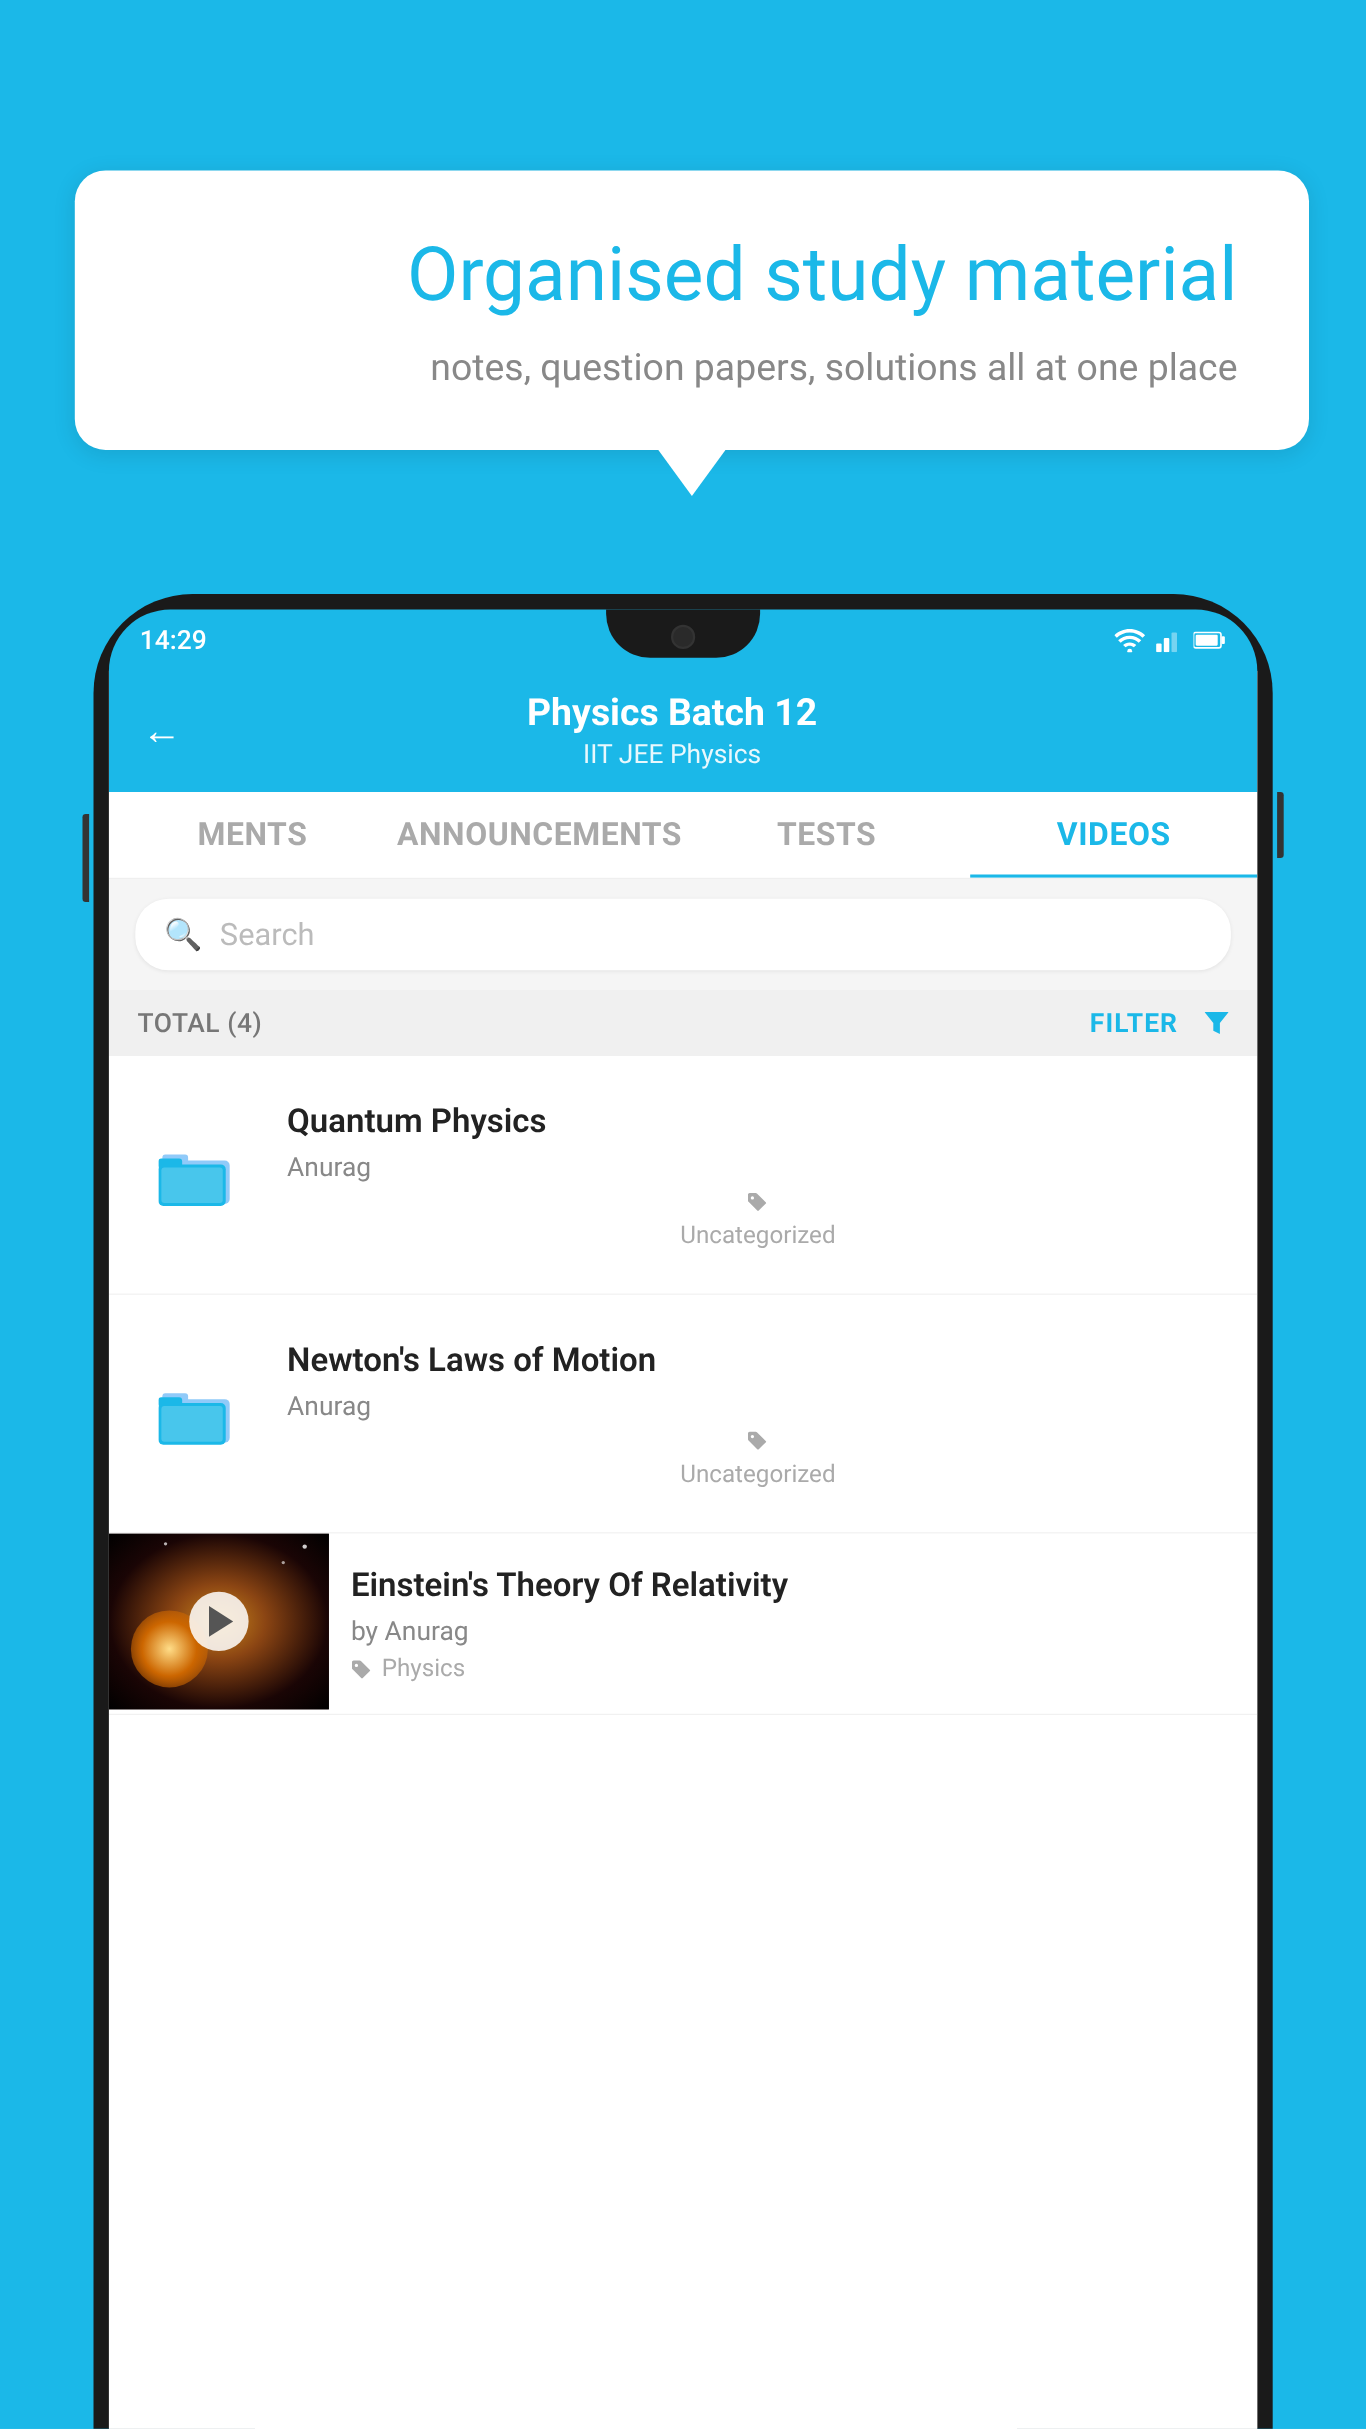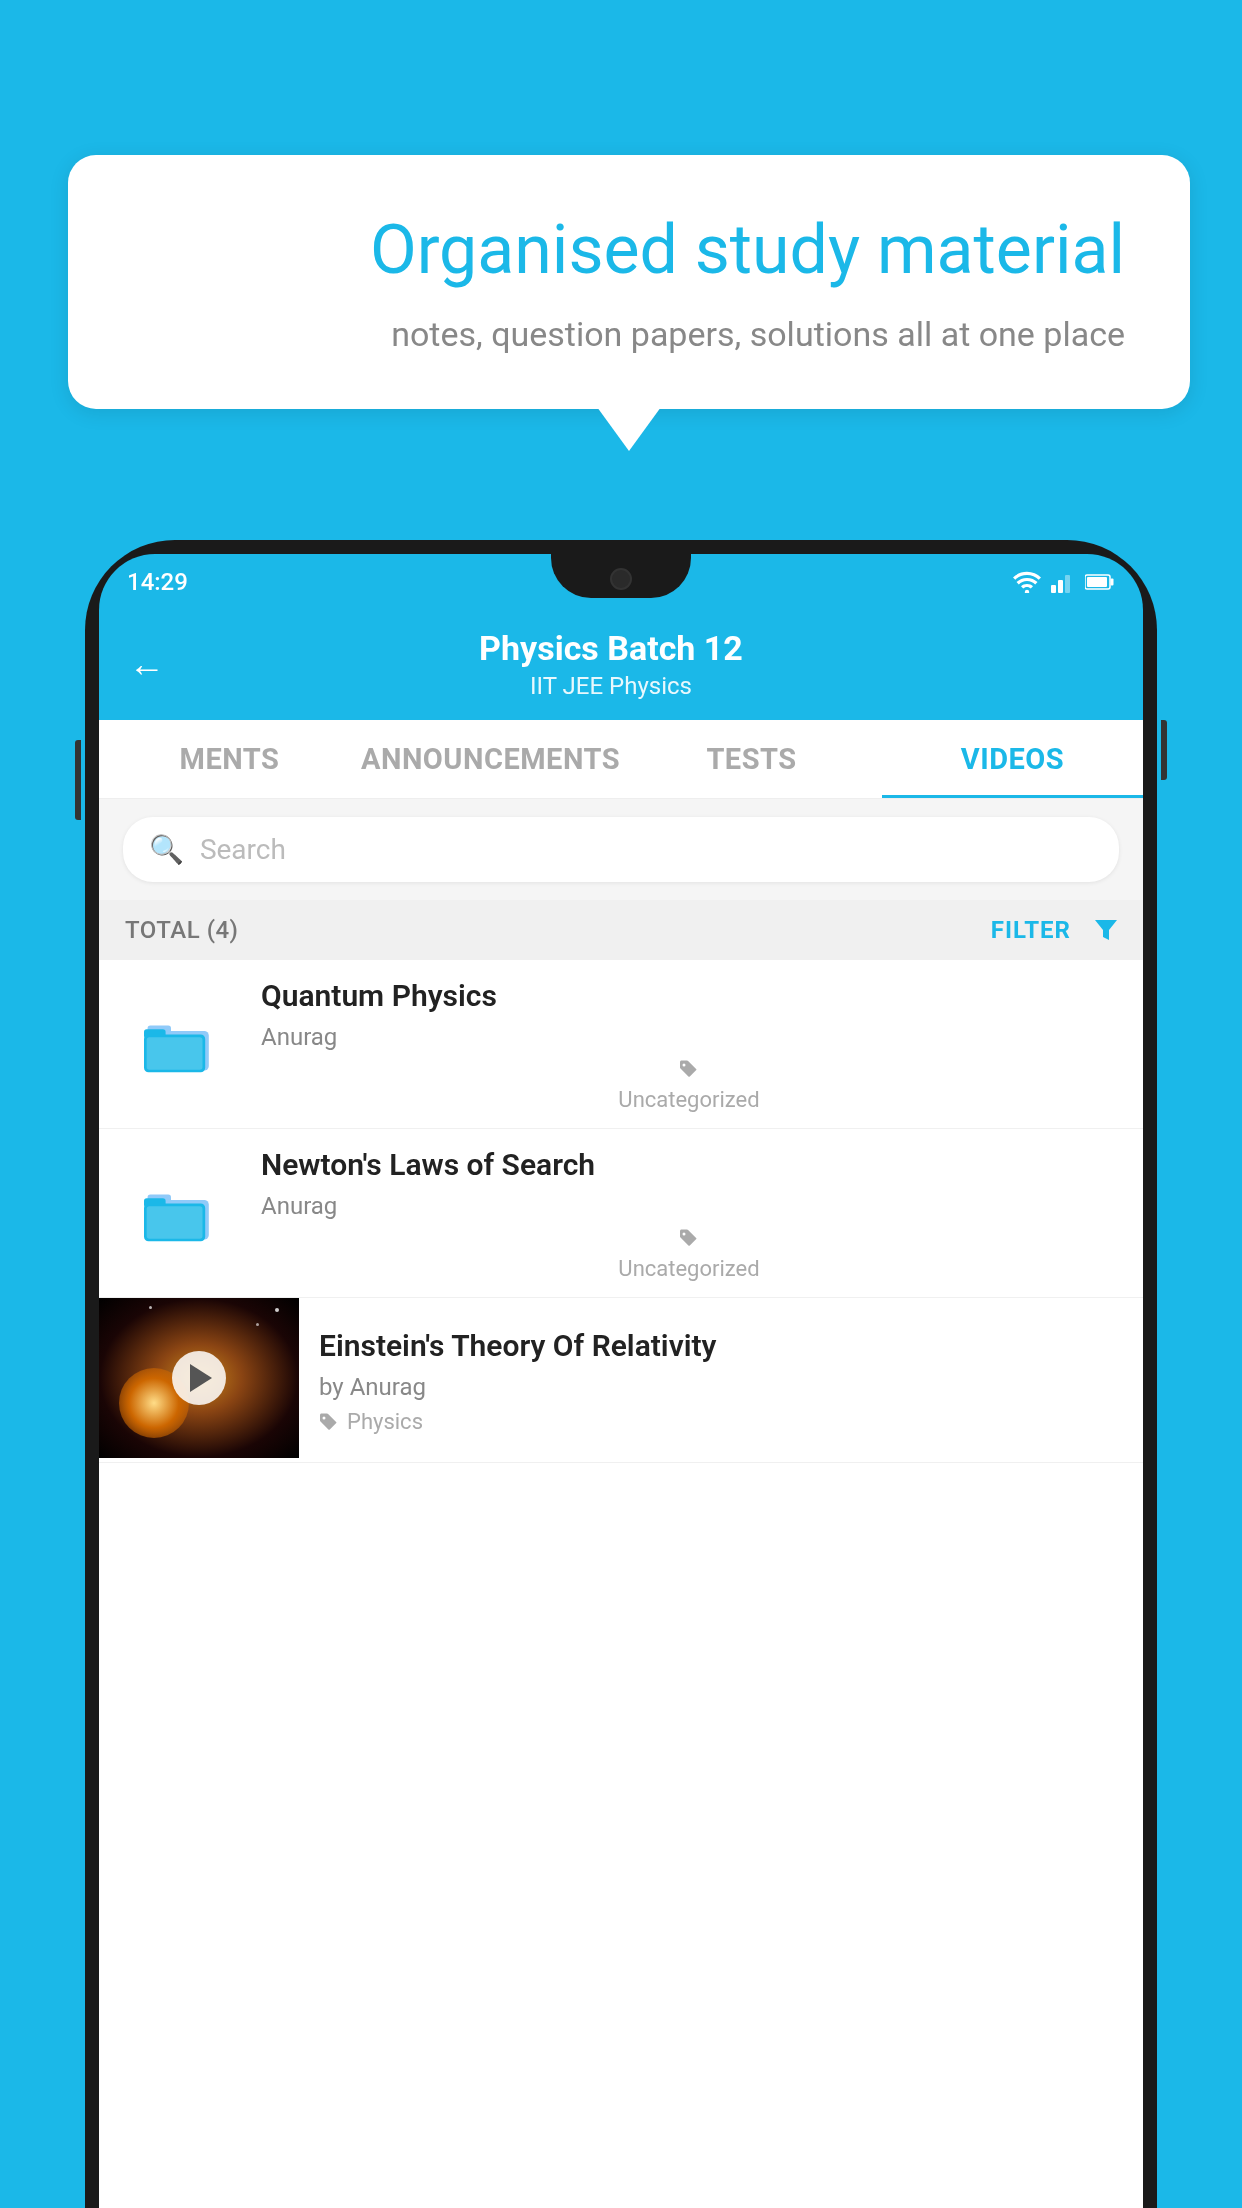--- a/index.html
+++ b/index.html
@@ -269,21 +269,21 @@
     
     .video-list {
       flex: 1;
       background: white;
       overflow: hidden;
     }
 
     .video-item {
       display: flex;
       align-items: center;
-      padding: 16px 26px;
+      padding: 40px 26px;
       border-bottom: 1px solid #f0f0f0;
       gap: 26px;
     }
 
     .folder-icon {
       width: 80px;
       height: 80px;
       flex-shrink: 0;
       display: flex;
       align-items: center;
@@ -547,21 +547,21 @@
           <div class="folder-icon">
             <svg class="folder-svg" viewBox="0 0 80 65" fill="none" xmlns="http://www.w3.org/2000/svg">
               <rect x="4" y="18" width="68" height="44" rx="5" fill="#90CAF9"></rect>
               <rect x="4" y="12" width="26" height="10" rx="3" fill="#90CAF9"></rect>
               <rect x="0" y="22" width="68" height="42" rx="5" fill="#1BB8E8"></rect>
               <rect x="0" y="16" width="24" height="10" rx="3" fill="#1BB8E8"></rect>
               <rect x="3" y="25" width="62" height="36" rx="3" fill="white" opacity="0.2"></rect>
             </svg>
           </div>
           <div class="video-info">
-            <div class="video-title">Newton's Laws of Search</div>
+            <div class="video-title">Newton's Laws of Motion</div>
             <div class="video-author">Anurag</div>
             <div class="video-tag">
               <svg width="20" height="20" viewBox="0 0 20 20" fill="#aaa">
                 <path d="M17.5 10.8L10.8 17.5c-.4.4-1 .4-1.4 0L1.5 9.6C1.2 9.3 1 8.9 1 8.5V3c0-.8.7-1.5 1.5-1.5H8c.4 0 .8.2 1.1.5l8 8c.4.3.4.9.4 0.8zM5 4.5a1.5 1.5 0 100 3 1.5 1.5 0 000-3z"></path>
               </svg>
               <span>Uncategorized</span>
             </div>
           </div>
         </div>
 

